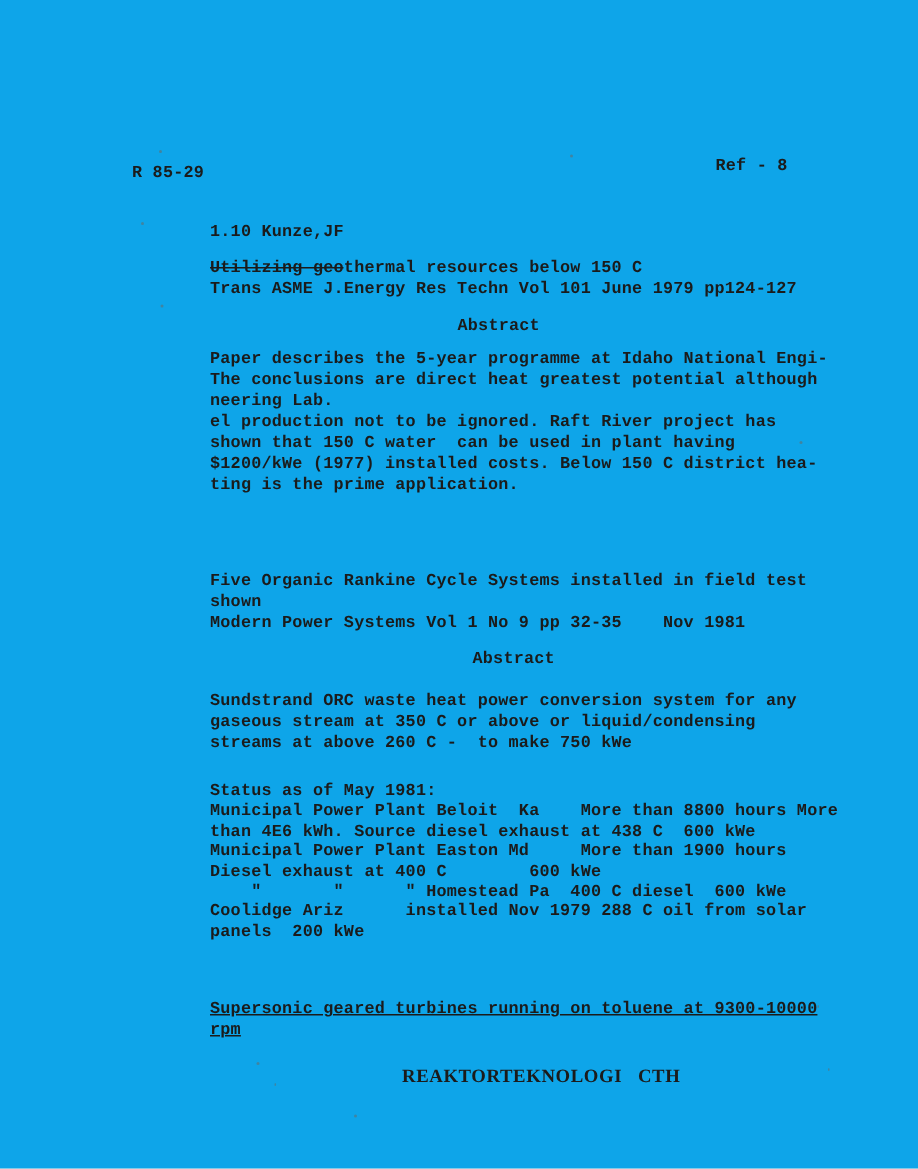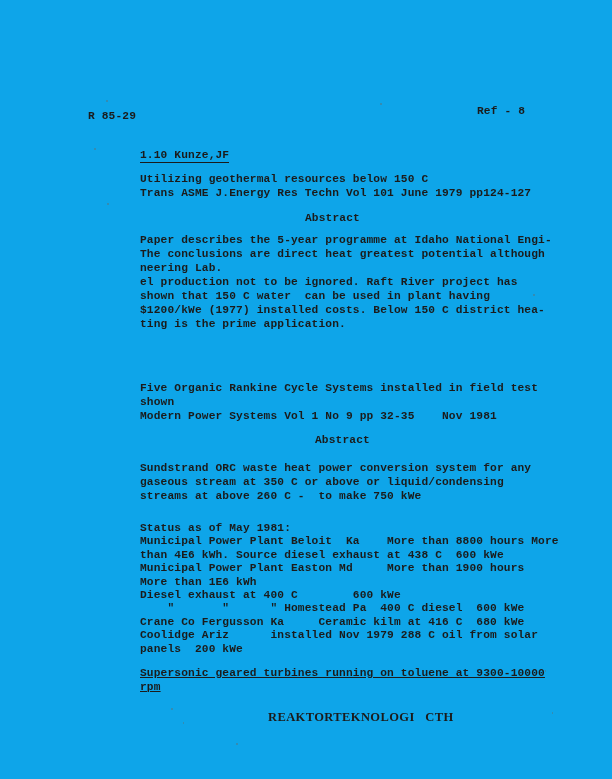--- a/index.html
+++ b/index.html
@@ -29,21 +29,21 @@
   .e2-abstract{left:140px;top:461px;}
   .e2-status{left:140px;top:522px;line-height:13.4px;}
   .e2-closing{left:140px;top:666px;text-decoration:underline;}
   .footer{
     left:268px;top:710px;
     font-family:Liberation Serif, serif;
     font-size:12.5px;font-weight:700;letter-spacing:0.4px;
   }
   .underlined{
     border-bottom:1.2px solid #1b1b1b;
-    padding-bottom:1px;
+    padding-bottom:17px;
     font-family:Liberation Mono, monospace;
   }
   .speck{position:absolute;background:#6a6a66;border-radius:50%;opacity:.55;}
   .s1{left:106px;top:100px;width:2px;height:2px;}
   .s2{left:380px;top:103px;width:2px;height:2px;}
   .s3{left:94px;top:148px;width:2px;height:2px;}
   .s4{left:107px;top:203px;width:2px;height:2px;}
   .s5{left:533px;top:294px;width:2px;height:2px;}
   .s6{left:552px;top:712px;width:1px;height:2px;}
   .s7{left:171px;top:708px;width:2px;height:2px;}
@@ -91,24 +91,22 @@
     <div class="tl">Sundstrand ORC waste heat power conversion system for any</div>
     <div class="tl">gaseous stream at 350 C or above or liquid/condensing</div>
     <div class="tl">streams at above 260 C -  to make 750 kWe</div>
   </div>
 
   <div class="block e2-status">
     <div class="tl">Status as of May 1981:</div>
     <div class="tl">Municipal Power Plant Beloit  Ka    More than 8800 hours More</div>
     <div class="tl">than 4E6 kWh. Source diesel exhaust at 438 C  600 kWe</div>
     <div class="tl">Municipal Power Plant Easton Md     More than 1900 hours</div>
-    <div class="tl">More than 1E6 kWh</div>
     <div class="tl">Diesel exhaust at 400 C        600 kWe</div>
     <div class="tl">    "       "      " Homestead Pa  400 C diesel  600 kWe</div>
-    <div class="tl">Crane Co Fergusson Ka     Ceramic kilm at 416 C  680 kWe</div>
     <div class="tl">Coolidge Ariz      installed Nov 1979 288 C oil from solar</div>
     <div class="tl">panels  200 kWe</div>
   </div>
 
   <div class="block e2-closing">
     <div class="tl">Supersonic geared turbines running on toluene at 9300-10000</div>
     <div class="tl">rpm</div>
   </div>
 
   <div class="block footer tl">REAKTORTEKNOLOGI   CTH</div>

